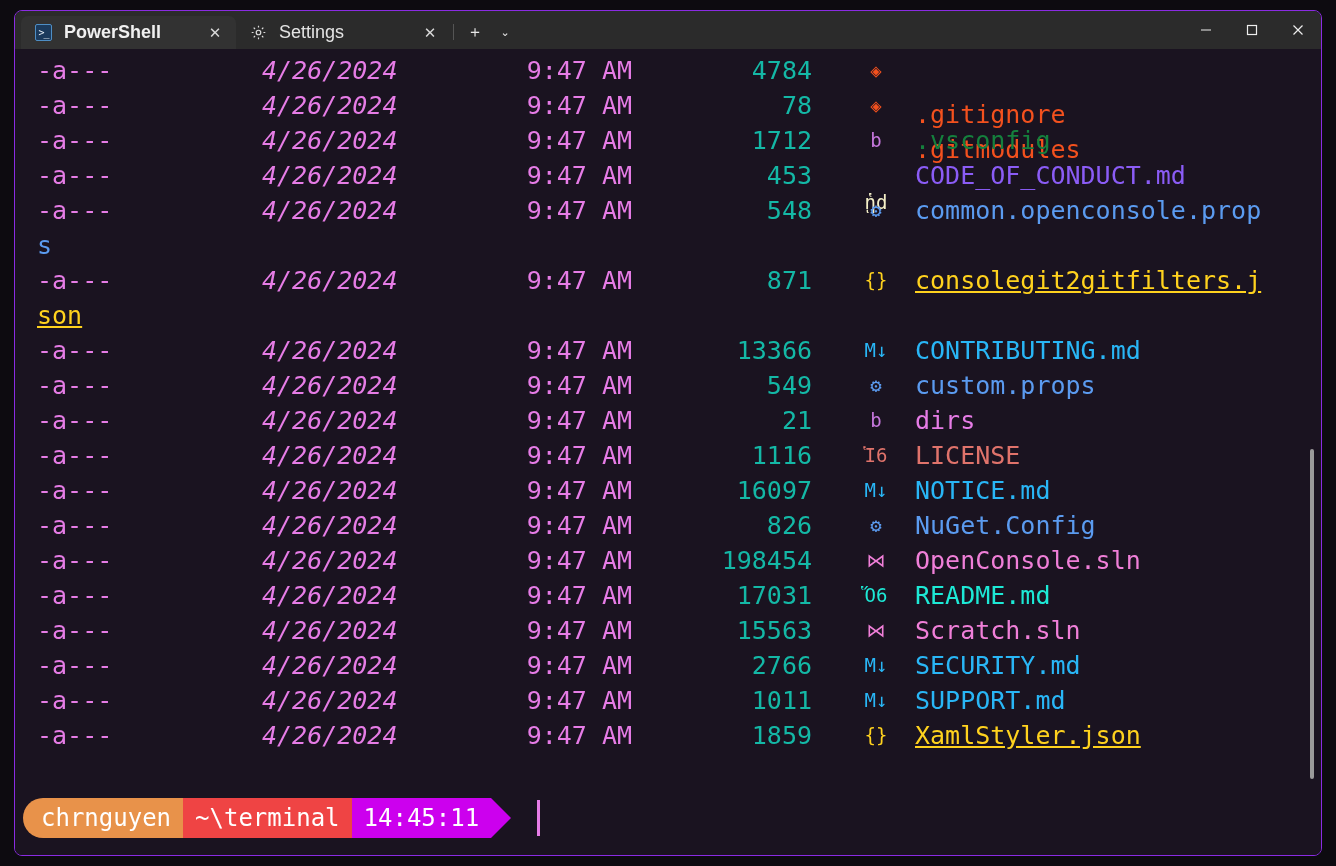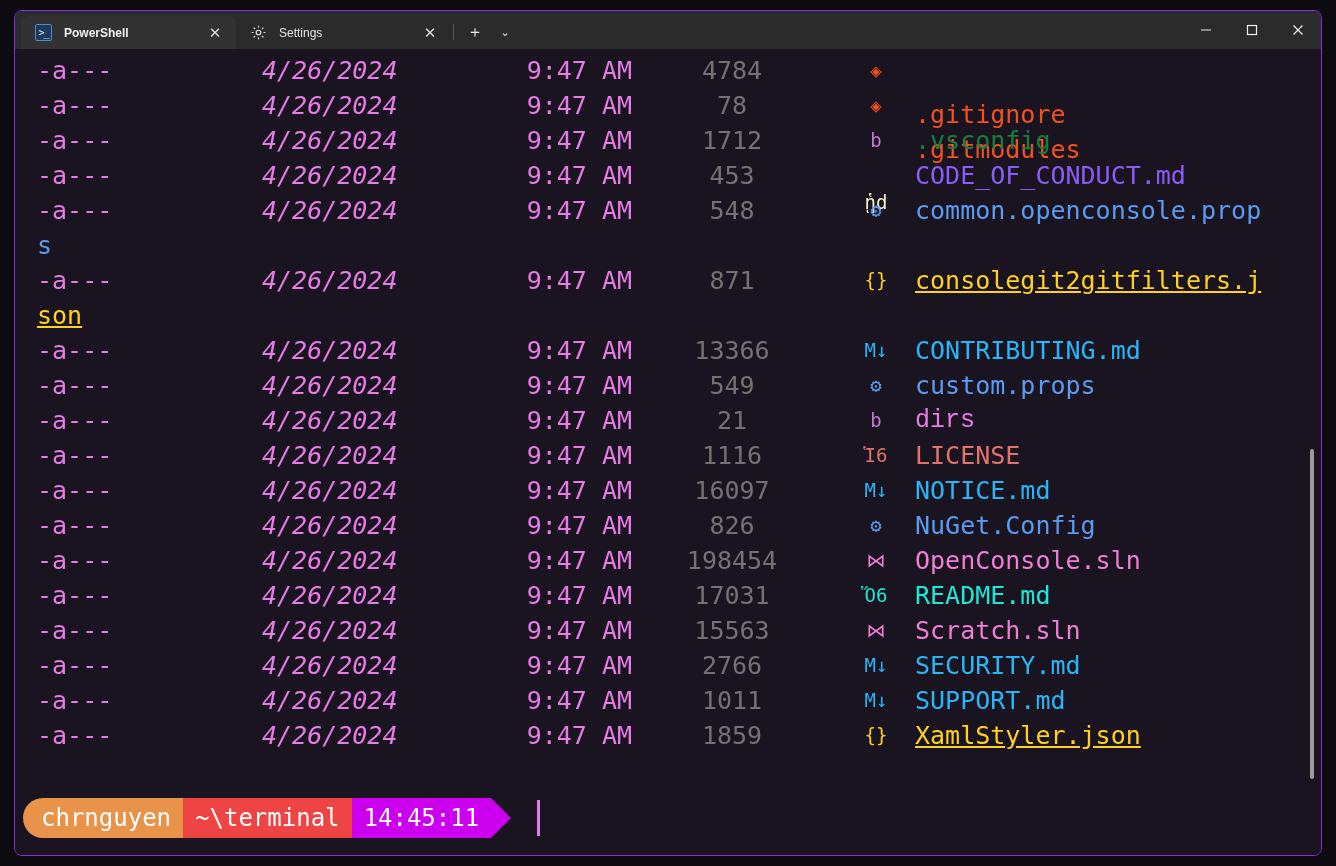--- a/index.html
+++ b/index.html
@@ -71,21 +71,21 @@
     display: flex; align-items: center; justify-content: center;
     font-family: "DejaVu Sans Mono", monospace;
     font-size: 10px;
     color: #e6eef6;
     line-height: 1;
     letter-spacing: -1px;
   }
 
   .tab-label {
     font-family: "Liberation Sans", sans-serif;
-    font-size: 12px;
+    font-size: 18px;
     color: #f0f0f0;
     flex: 1 1 auto;
     white-space: nowrap;
   }
   .tab.active .tab-label { font-weight: bold; }
   .tab.inactive .tab-label { font-weight: normal; color: #e4e4e4; }
 
   .tab-close {
     width: 26px; height: 26px;
     display: flex; align-items: center; justify-content: center;
@@ -152,30 +152,30 @@
 
   .col-mode  { position: absolute; left: 22px;  }
   .col-date  { position: absolute; left: 247px; width: 200px; text-align: left; font-style: italic; }
   .col-time  { position: absolute; left: 467px; width: 150px; text-align: right; }
   .col-size  { position: absolute; left: 637px; width: 160px; text-align: right; }
   .col-icon  { position: absolute; left: 845px; width: 32px; text-align: center; font-size: 19px; }
   .col-name  { position: absolute; left: 900px; }
   .col-wrap  { position: absolute; left: 22px; }
 
   .c-meta   { color: #e67ce6; }
-  .c-size   { color: #737373; text-align: center; }
+  .c-size   { color: #14b8a6; }
 
   
   .f-git    { color: #f4511e; margin-top: 44px; }
   .f-vs     { color: #15803d; }
   .f-cream  { color: #8b5cf6; }
   .f-props  { color: #5b9bf0; }
   .f-json   { color: #ffd21e; text-decoration: underline; }
   .f-md     { color: #29b6f6; }
-  .f-plain  { color: #e67ce6; font-family: Liberation Mono, monospace; }
+  .f-plain  { color: #e67ce6; }
   .f-lic    { color: #e0736b; }
   .f-sln    { color: #f07fd8; }
   .f-readme { color: #1de9d6; }
 
   
   .i-git    { color: #f4511e; }
   .i-file   { color: #c678dd; }
   .i-hand   { color: #f5f0c8; margin-top: 27px; }
   .i-gear   { color: #5b9bf0; }
   .i-json   { color: #ffd21e; }

